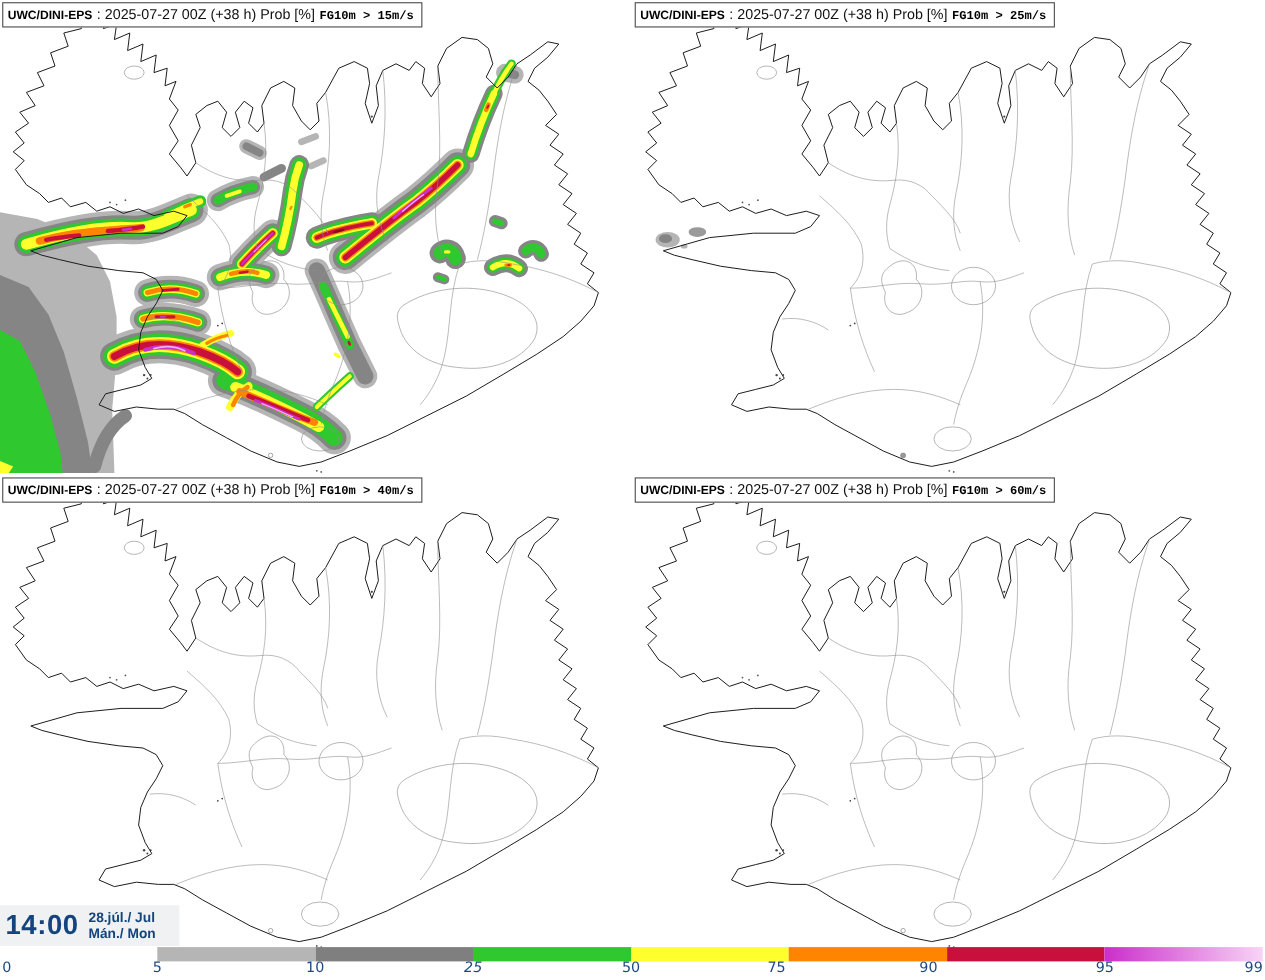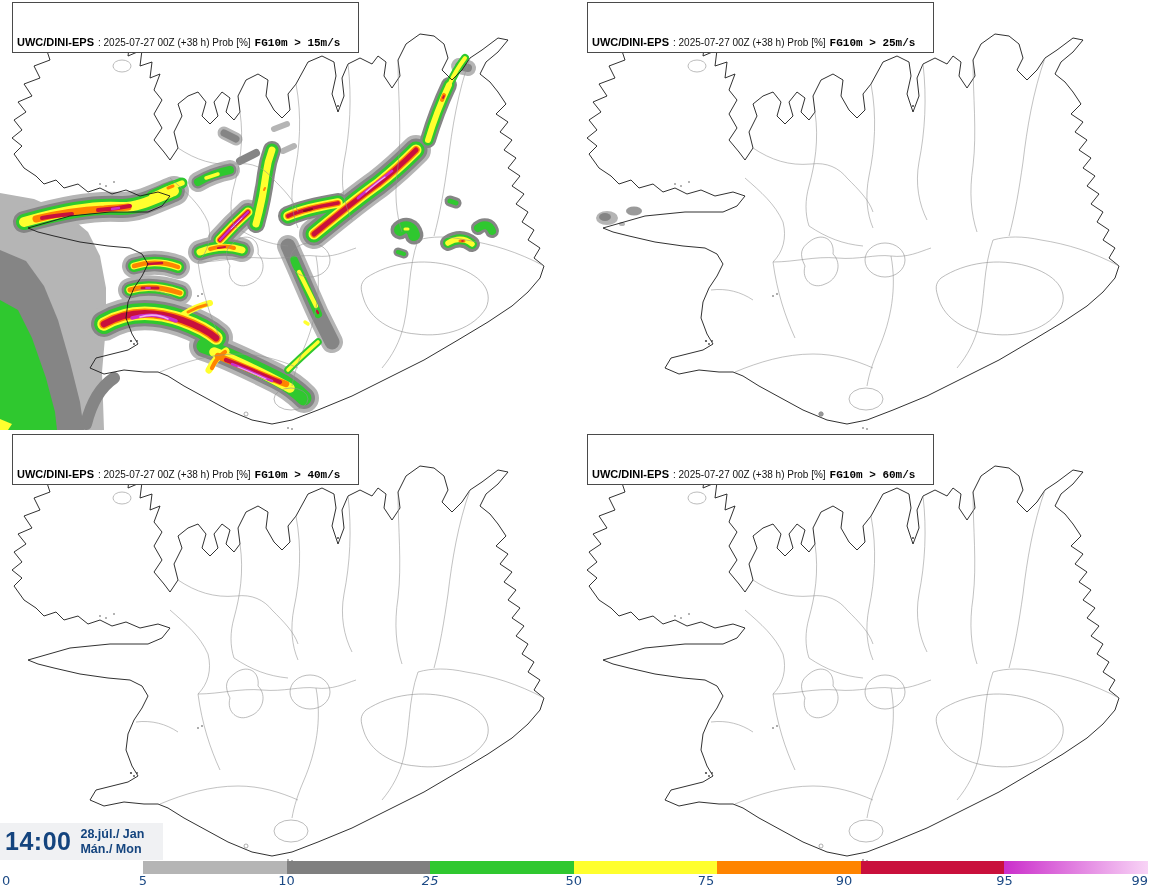--- a/index.html
+++ b/index.html
@@ -7,26 +7,26 @@
     width:1150px;height:891px;position:relative;overflow:hidden;
     background:#ffffff;font-family:"Liberation Sans",sans-serif;
   }
   .panel{position:absolute;width:575px;height:430px;}
   #panel-tl{left:0;top:0;}
   #panel-tr{left:575px;top:0;}
   #panel-bl{left:0;top:432px;}
   #panel-br{left:575px;top:432px;}
   .map{position:absolute;left:0;top:0;width:575px;height:430px;}
   .title-box{
-    position:absolute;left:12px;top:2px;z-index:6;
+    position:absolute;left:2px;top:2px;z-index:6;
     display:inline-flex;align-items:baseline;gap:4px;white-space:nowrap;
-    background:#ffffff;border:1px solid #4a4a4a;padding:2px 18px 3px 4px;
+    background:#ffffff;border:1px solid #4a4a4a;padding:2px 7px 3px 4px;
   }
   .t-model{font-weight:700;font-size:11px;color:#000;}
-  .t-run{font-size:10px;color:#111;margin-top:32px;}
+  .t-run{font-size:13px;color:#111;}
   .t-var{font-weight:700;font-size:11px;color:#000;font-family:Liberation Mono, monospace;}
   #footer{position:absolute;left:0;top:0;width:1150px;height:891px;pointer-events:none;}
   #time-box{
     position:absolute;left:0;top:823px;width:163px;height:37px;z-index:8;
     background:#f0f1f3;display:flex;align-items:center;gap:9px;padding-left:5px;
     box-sizing:border-box;color:#14447e;pointer-events:auto;
   }
   #time-value{font-size:25px;font-weight:700;letter-spacing:0.5px;}
   #date-block{display:flex;flex-direction:column;font-size:12.5px;font-weight:700;line-height:15px;}
   #colorbar{
@@ -310,21 +310,21 @@
     <span class="t-model">UWC/DINI-EPS</span>
       <span class="t-run">: 2025-07-27 00Z (+38 h) Prob [%]</span>
     <span class="t-var">FG10m &gt; 60m/s</span>
   </div>
 </div>
 
 <div id="footer">
   <div id="time-box">
     <span id="time-value">14:00</span>
     <span id="date-block">
-      <span>28.júl./ Jan</span>
+      <span>28.júl./ Jul</span>
       <span>Mán./ Mon</span>
     </span>
   </div>
   <div id="colorbar">
       <div class="cb-seg" style="background: rgb(181, 181, 181);"></div>
       <div class="cb-seg" style="background: rgb(127, 127, 127);"></div>
       <div class="cb-seg" style="background: rgb(47, 200, 47);"></div>
       <div class="cb-seg" style="background: rgb(255, 255, 46);"></div>
       <div class="cb-seg" style="background: rgb(255, 132, 0);"></div>
       <div class="cb-seg" style="background: rgb(201, 16, 60);"></div>

